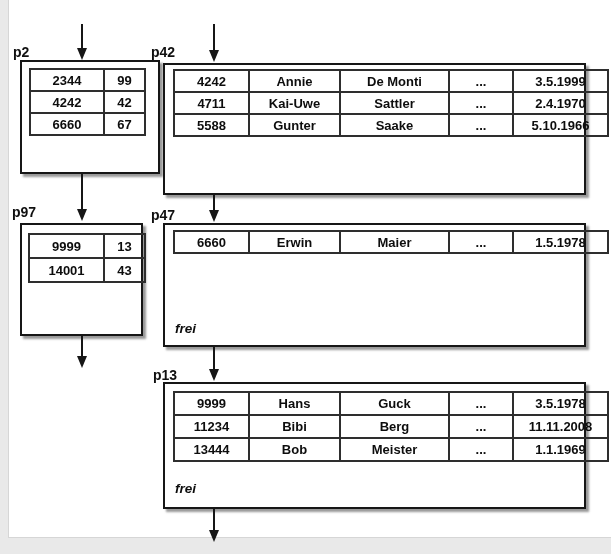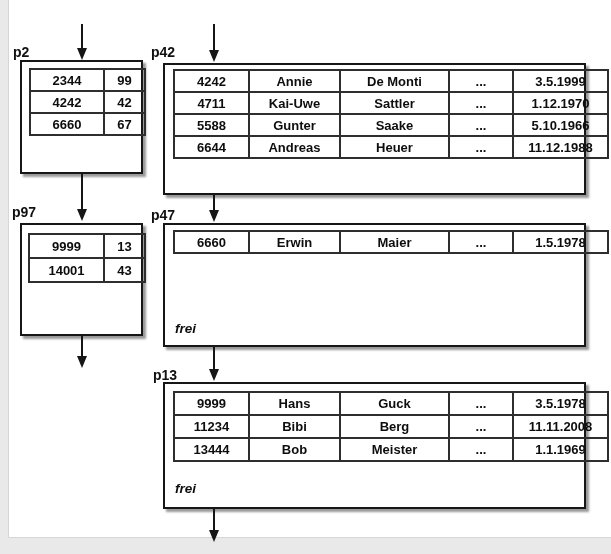--- a/index.html
+++ b/index.html
@@ -78,21 +78,21 @@
   <div class="arrow" style="left:77px; top:8px; height:36px;">
     <div class="shaft"></div>
     <div class="head"></div>
   </div>
   <div class="arrow" style="left:209px; top:8px; height:38px;">
     <div class="shaft"></div>
     <div class="head"></div>
   </div>
 
   <div class="plabel" style="left:13px; top:29px;">p2</div>
-  <div class="pagebox" style="left:20px; top:44px; width:123px; height:114px;padding-left:44px;">
+  <div class="pagebox" style="left:20px; top:44px; width:140px; height:114px;padding-left:44px;">
     <table class="ptable" style="left:7px; top:6px; width:103px;">
       <tbody>
           <tr>
         <td style="width:68px; height:20px;">2344</td>
         <td style="width:35px;">99</td>
       </tr>
       <tr>
         <td style="height:20px;">4242</td>
         <td>42</td>
       </tr>
@@ -113,35 +113,28 @@
         <td style="width:85px;">Annie</td>
         <td style="width:103px;">De Monti</td>
         <td style="width:58px;">...</td>
         <td style="width:89px;">3.5.1999</td>
       </tr>
       <tr>
         <td style="height:20px;">4711</td>
         <td>Kai-Uwe</td>
         <td>Sattler</td>
         <td>...</td>
-        <td>1.12.1970</td>
+        <td>2.4.1970</td>
       </tr>
       <tr>
         <td style="height:20px;">5588</td>
         <td>Gunter</td>
         <td>Saake</td>
         <td>...</td>
         <td>5.10.1966</td>
-      </tr>
-      <tr>
-        <td style="height:20px;">6644</td>
-        <td>Andreas</td>
-        <td>Heuer</td>
-        <td>...</td>
-        <td>11.12.1988</td>
       </tr>
     </tbody>
       </table>
   </div>
 
   <div class="arrow" style="left:77px; top:158px; height:47px;">
     <div class="shaft"></div>
     <div class="head"></div>
   </div>
   <div class="arrow" style="left:209px; top:179px; height:27px;">

